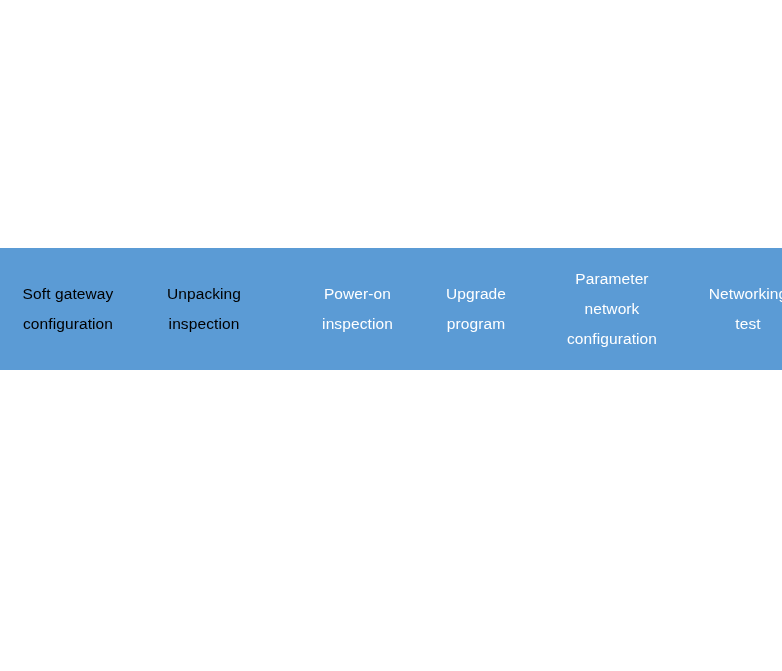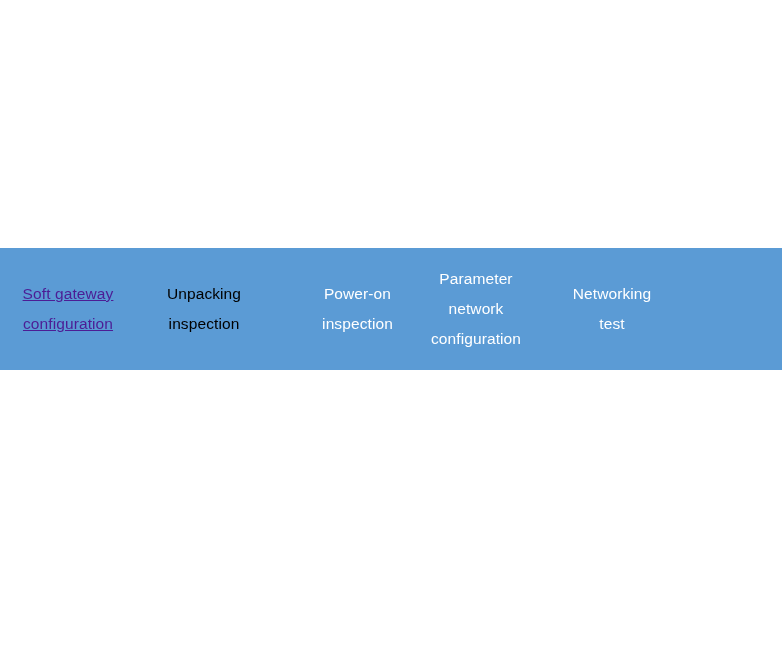--- a/index.html
+++ b/index.html
@@ -60,34 +60,38 @@
   }
 </style>
 </head>
 <body>
 
 <div id="flow-diagram" style="background: rgb(255, 255, 255);">
 
   <div id="process-band" style="background: rgb(91, 155, 213);">
 
     <div class="stage">
-      <span class="stage-label" style="color: #4c1d95; text-decoration: underline;">Soft gateway
+      <span class="stage-label" style="color: #000000;">Soft gateway
 configuration</span>
     </div>
 
     <div class="stage">
       <span class="stage-label" style="color: #000000;">Unpacking
 inspection</span>
     </div>
 
     <div class="stage">
       <span class="stage-label" style="color: rgb(255, 255, 255); margin-left: 35px;">Power-on
 inspection</span>
     </div>
 
+    <div class="stage">
+      <span class="stage-label" style="color: rgb(255, 255, 255);">Upgrade
+program</span>
+    </div>
 
     <div class="stage">
       <span class="stage-label" style="color: rgb(255, 255, 255);">Parameter
 network
 configuration</span>
     </div>
 
     <div class="stage">
       <span class="stage-label" style="color: rgb(255, 255, 255);">Networking
 test</span>

